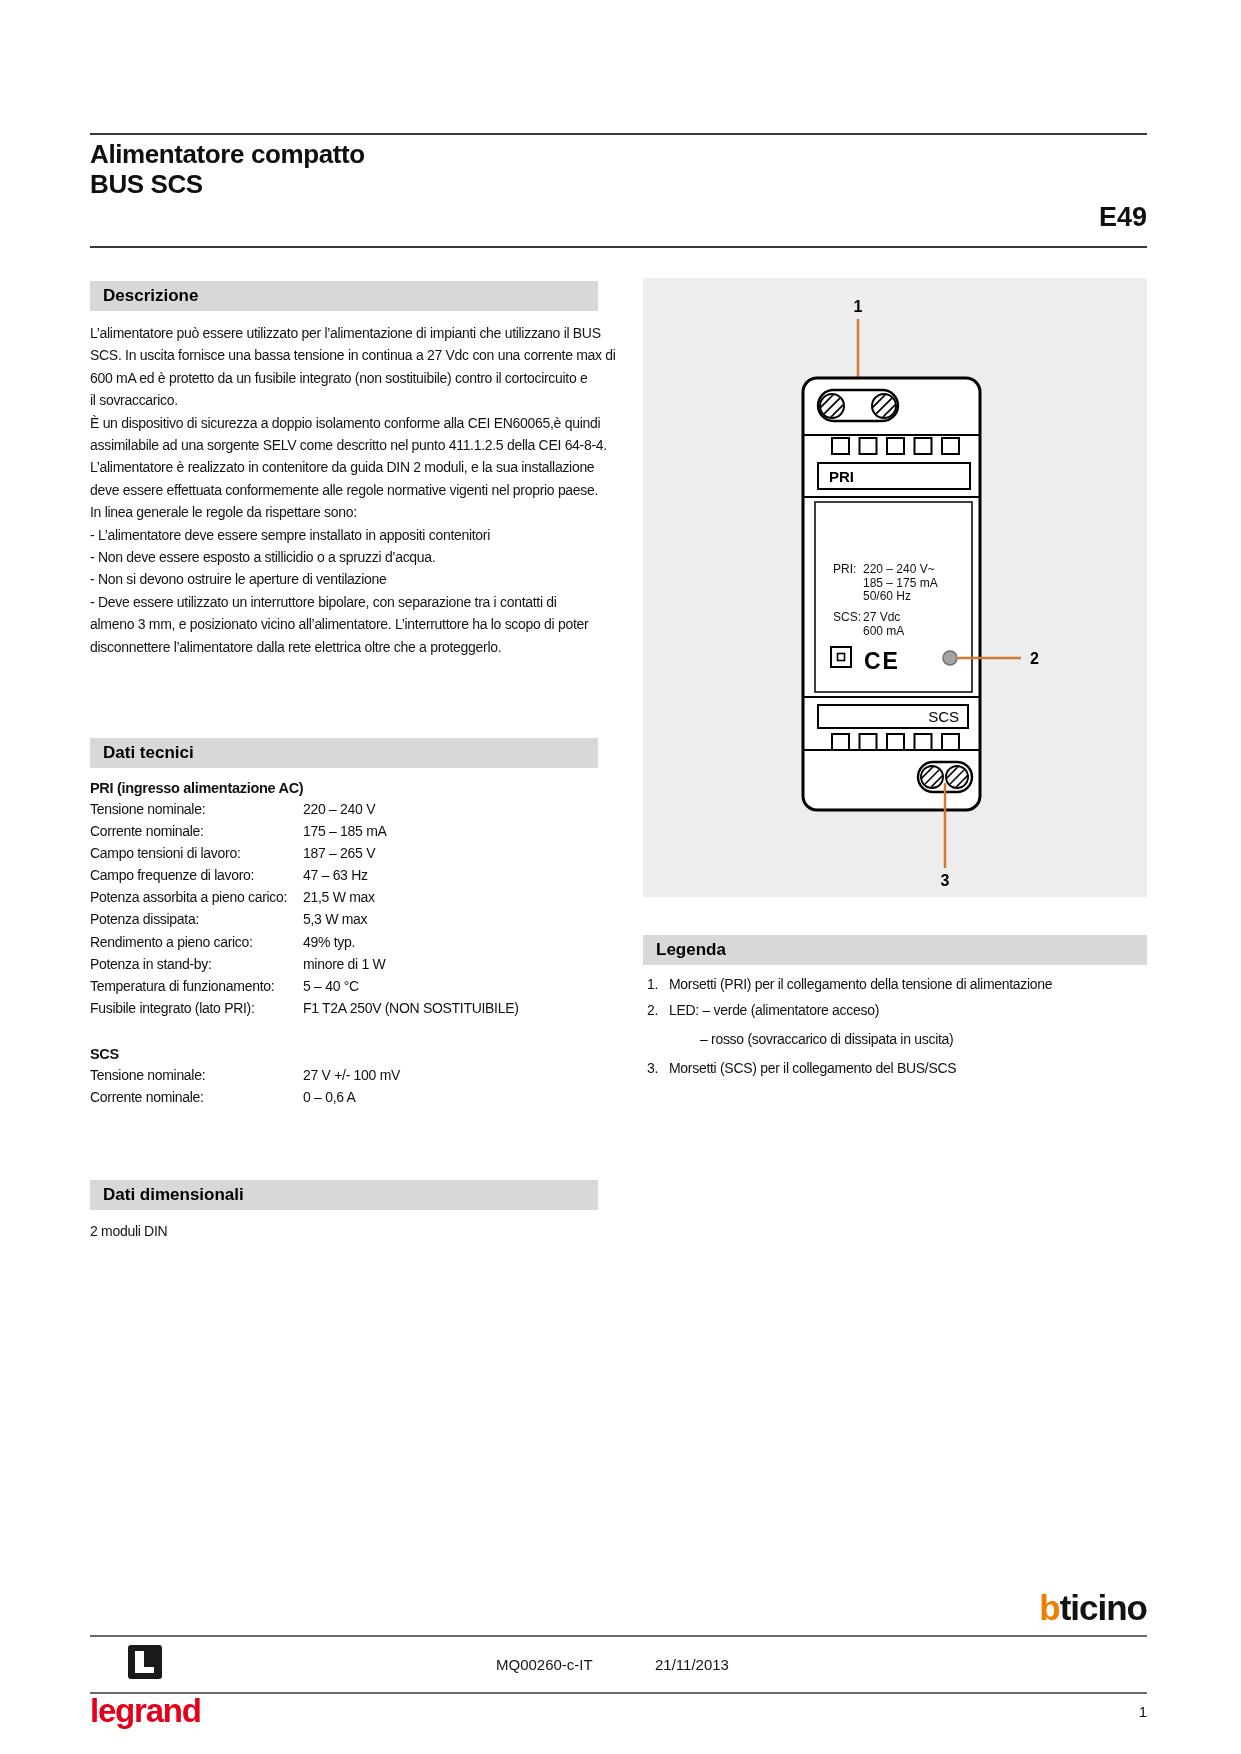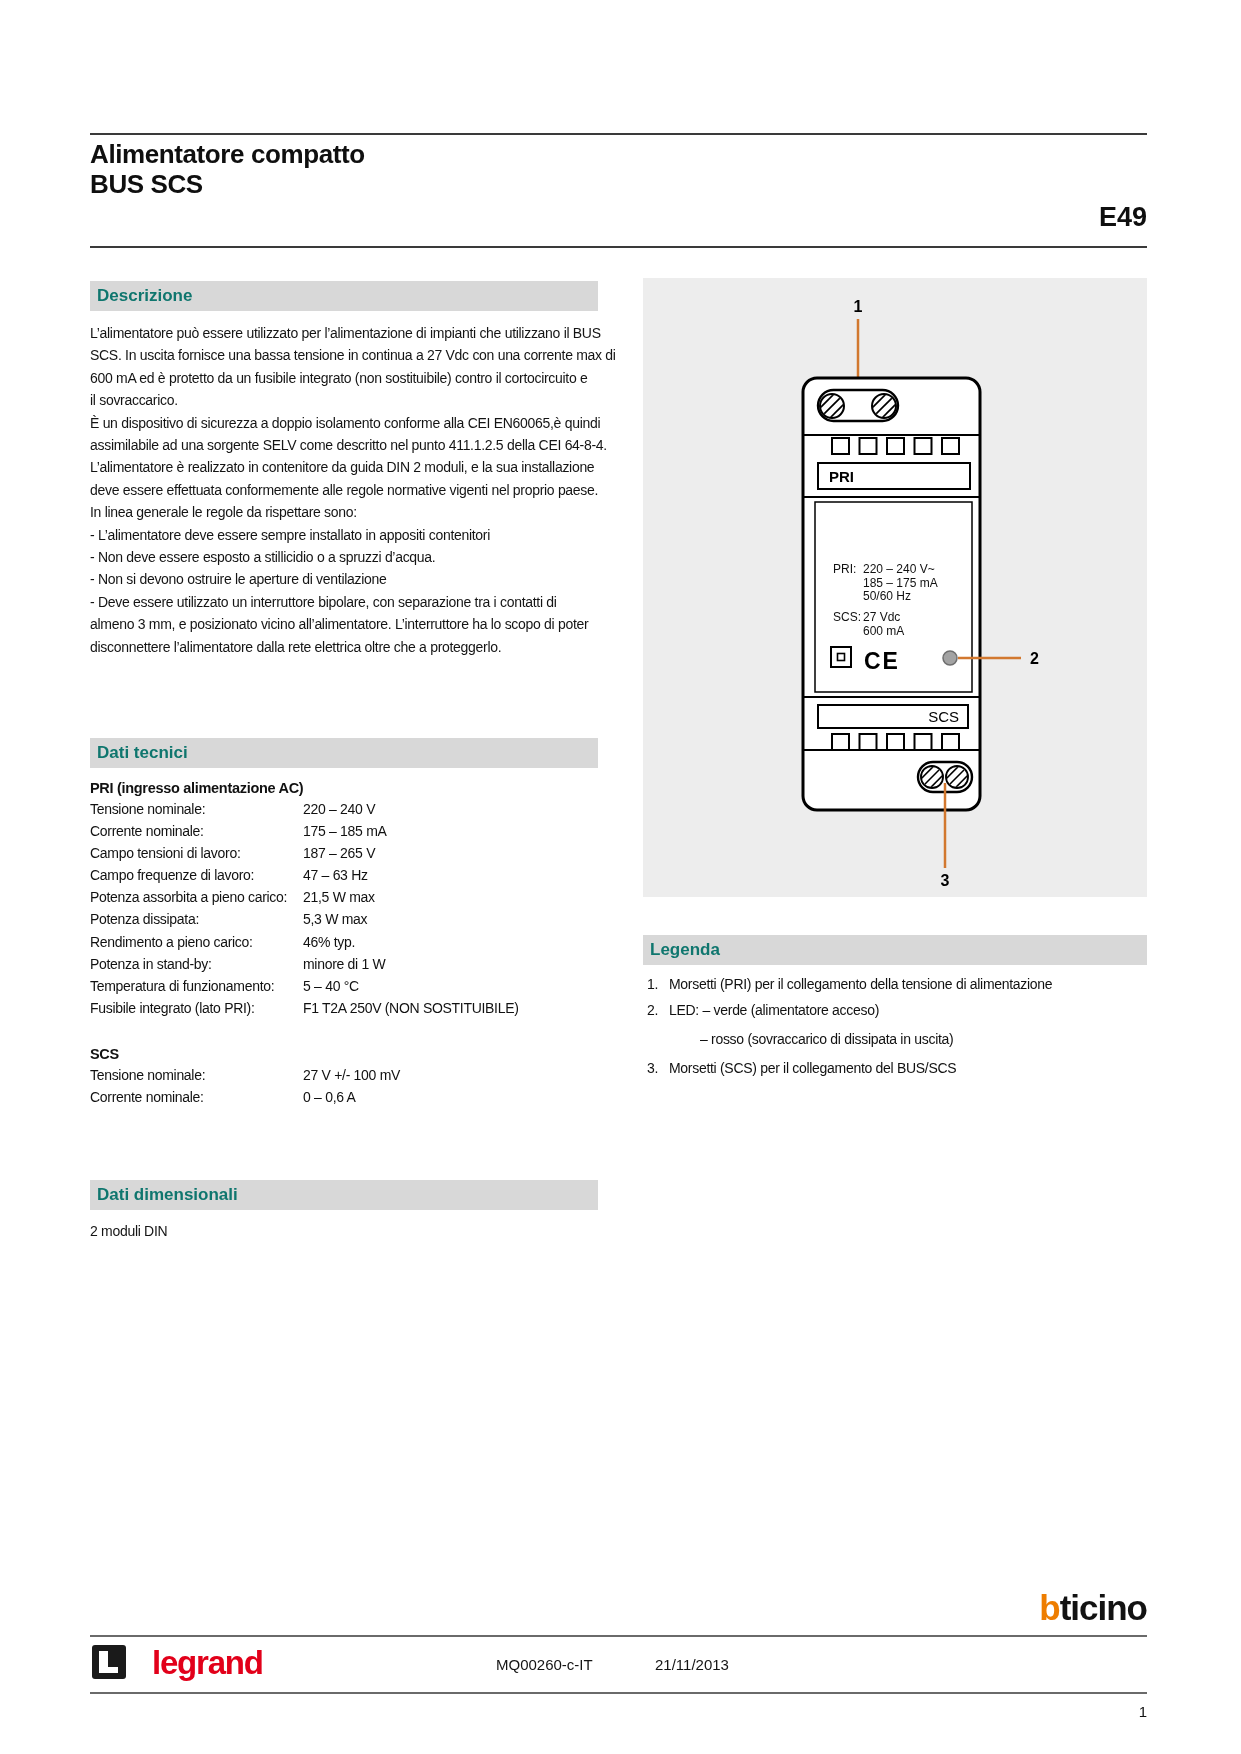--- a/index.html
+++ b/index.html
@@ -3,35 +3,35 @@
 <meta charset="utf-8">
 <style>
   html,body{margin:0;padding:0;background:#fff;}
   .page{position:relative;width:1241px;height:1754px;background:#fff;
         font-family:"Liberation Sans",sans-serif;color:#111;overflow:hidden;}
   .rule{position:absolute;left:90px;width:1057px;height:2px;background:#3a3a3a;}
   .rule-footer{background:#6a6a6a;}
   .doc-title{position:absolute;left:90px;font-size:26px;font-weight:bold;letter-spacing:-0.4px;color:#0f0f0f;}
   .prod-code{position:absolute;right:94px;font-size:27px;font-weight:bold;color:#0f0f0f;}
   .secbar{position:absolute;height:30px;background:#d8d8d8;line-height:30px;
-          font-size:17px;font-weight:bold;padding-left:7px;box-sizing:border-box;color:#0f766e;}
+          font-size:17px;font-weight:bold;padding-left:13px;box-sizing:border-box;color:#000000;}
   .secbar-left{left:90px;width:508px;}
   .secbar-right{left:643px;width:504px;}
   .bodytext{position:absolute;left:90px;font-size:14px;line-height:22.4px;
             letter-spacing:-0.3px;white-space:pre-line;color:#141414;}
   .subhead{position:absolute;left:90px;font-size:14.5px;font-weight:bold;letter-spacing:-0.3px;}
   .trows{position:absolute;left:90px;width:540px;}
   .trow{display:flex;height:22.1px;font-size:14px;letter-spacing:-0.3px;}
   .tlabel{width:213px;flex:none;}
   .panel{position:absolute;left:643px;top:278px;width:504px;height:619px;background:#ededed;}
   .legend-item{position:absolute;display:flex;font-size:14px;letter-spacing:-0.3px;}
   .legend-num{width:22px;flex:none;}
   .legend-sub{position:absolute;font-size:14px;letter-spacing:-0.3px;}
   .footer-text{position:absolute;font-size:15px;color:#141414;}
-  .legrand{position:absolute;left:90px;top:1643px;display:flex;align-items:center;gap:24px;}
+  .legrand{position:absolute;left:90px;top:1643px;display:flex;align-items:center;gap:13px;flex-direction:column;}
   .legrand-word{font-size:33px;font-weight:bold;letter-spacing:-1.2px;color:#e2001a;line-height:1;}
   .bticino{position:absolute;top:1590px;right:94px;font-size:35px;font-weight:800;
            letter-spacing:-1px;line-height:1;color:#121212;}
   .bticino .b{color:#ee7d00;}
   .pagenum{position:absolute;right:94px;top:1703px;font-size:15px;}
   svg text{font-family:"Liberation Sans",sans-serif;}
 </style>
 </head>
 <body>
 
@@ -82,21 +82,21 @@
     <div class="trow">
         <span class="tlabel">Potenza assorbita a pieno carico:</span>
         <span class="tvalue">21,5 W max</span>
       </div>
     <div class="trow">
         <span class="tlabel">Potenza dissipata:</span>
         <span class="tvalue">5,3 W max</span>
       </div>
     <div class="trow">
         <span class="tlabel">Rendimento a pieno carico:</span>
-        <span class="tvalue">46% typ.</span>
+        <span class="tvalue">49% typ.</span>
       </div>
     <div class="trow">
         <span class="tlabel">Potenza in stand-by:</span>
         <span class="tvalue">minore di 1 W</span>
       </div>
     <div class="trow">
         <span class="tlabel">Temperatura di funzionamento:</span>
         <span class="tvalue">5 – 40 °C</span>
       </div>
     <div class="trow">

